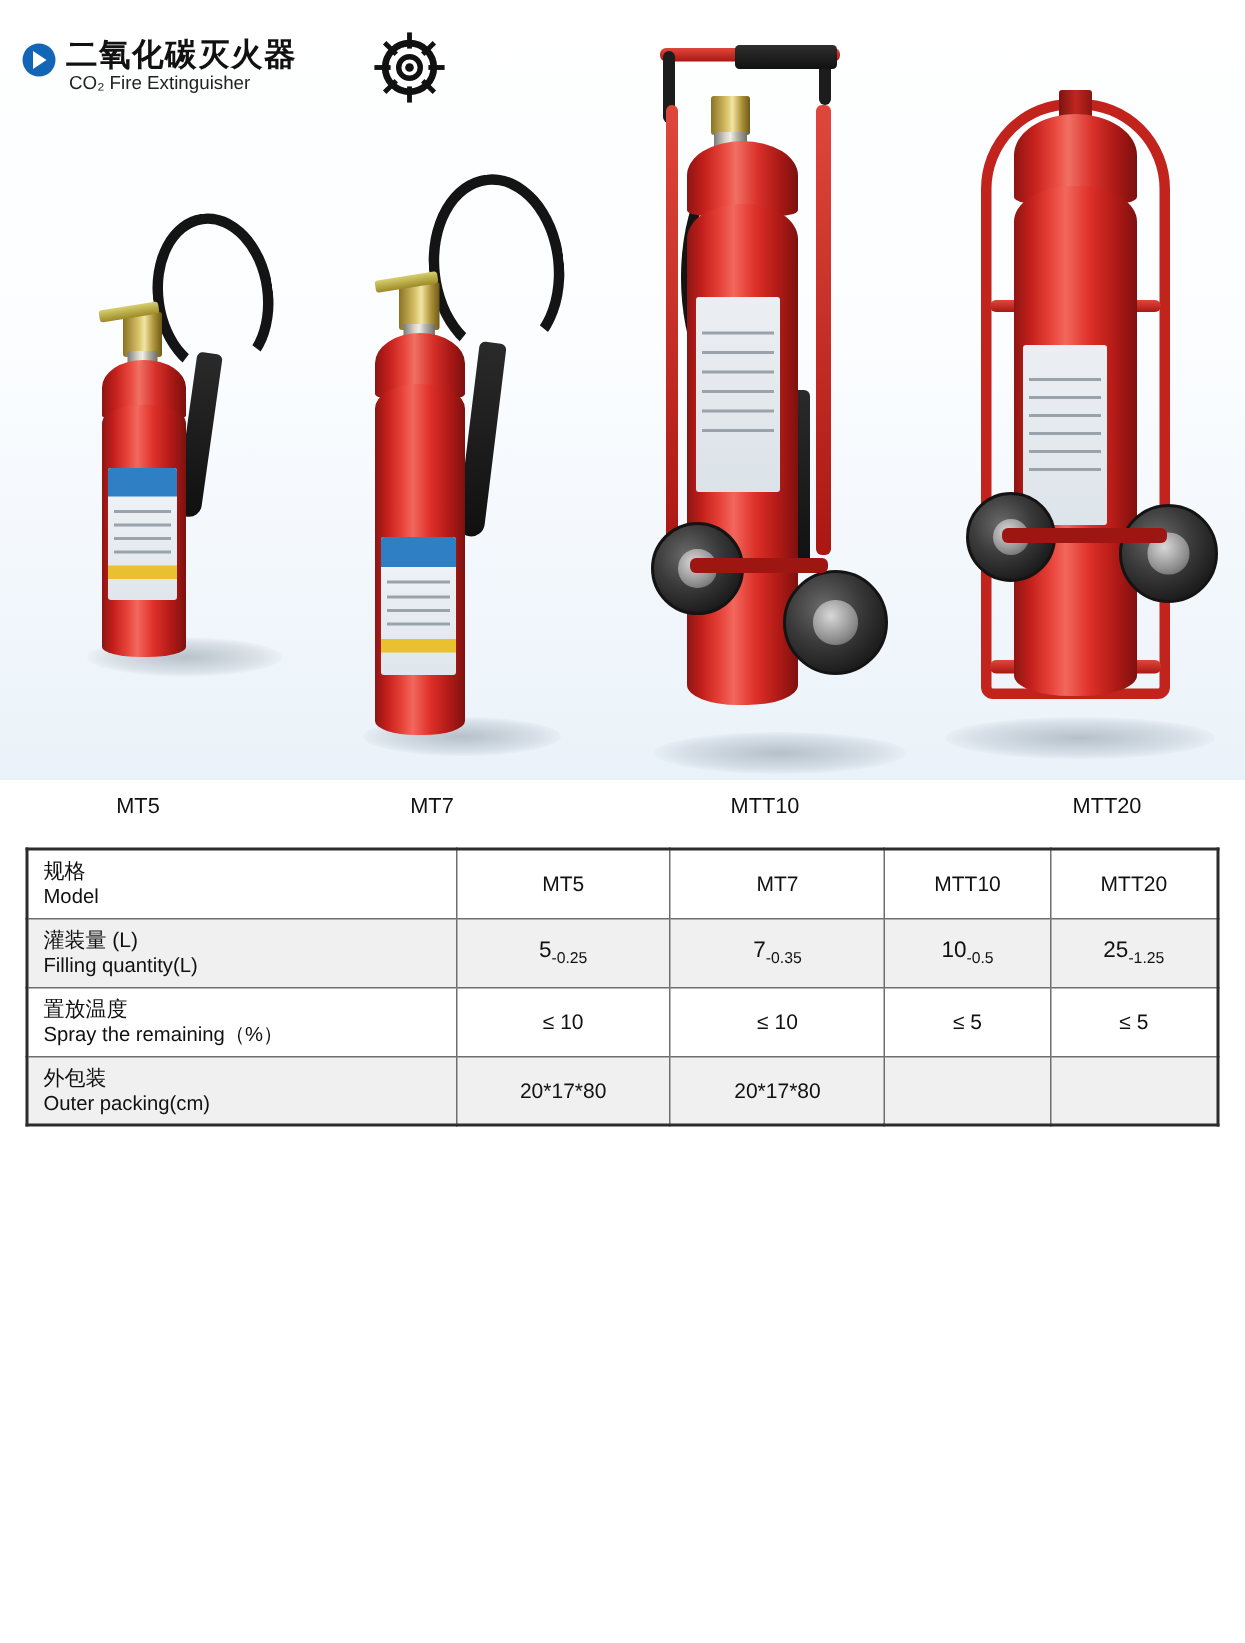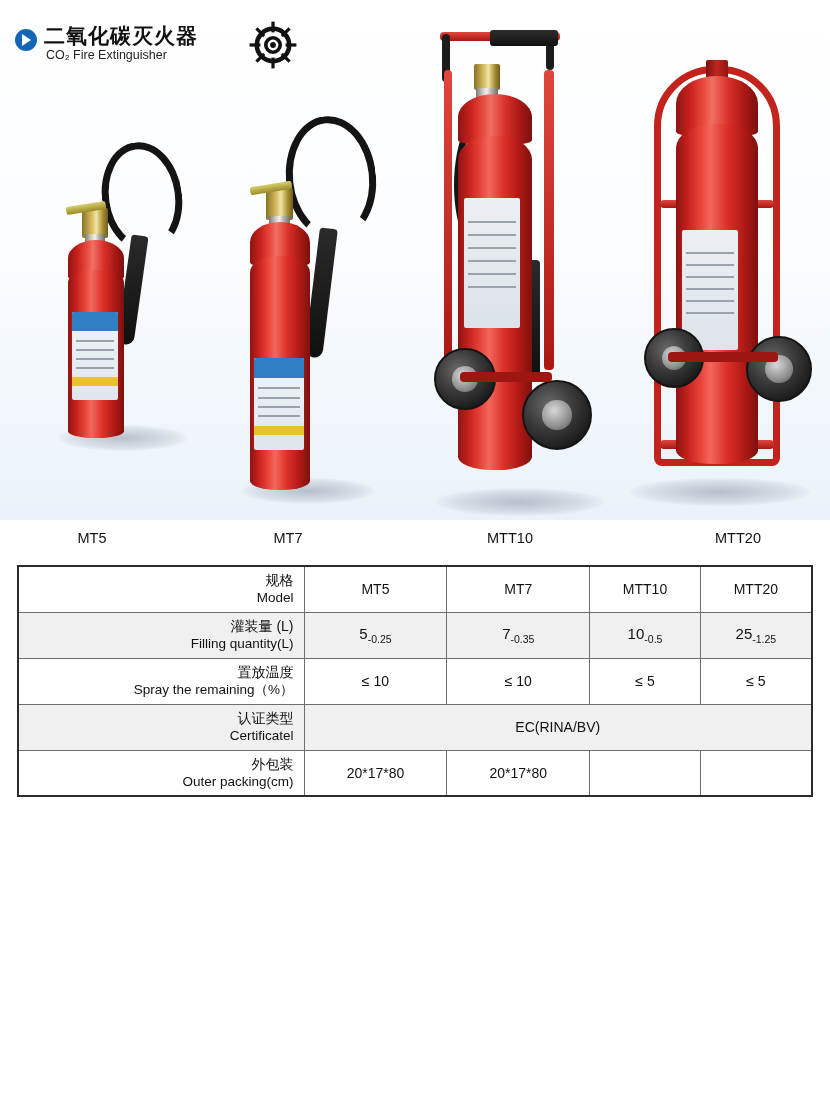--- a/index.html
+++ b/index.html
@@ -160,21 +160,21 @@
   .spec-table td {
     border: 1px solid #6e6e6e;
     font-size: 14px;
     color: #111;
     padding: 0;
     height: 46px;
     text-align: center;
     vertical-align: middle;
   }
   .spec-table td.rowhead {
-    text-align: right;
+    text-align: left;
     padding: 4px 10px;
     width: 286px;
     background: #ffffff;
     margin-left: 44px;
   }
   .spec-table tr:nth-child(even) td { background: #f0f0f0; }
   .spec-table tr:nth-child(even) td.rowhead { background: #f0f0f0; }
   .rh-cn { display:block; font-size: 14px; line-height: 17px; color:#111; }
   .rh-en { display:block; font-size: 13.5px; line-height: 17px; color:#111; }
   .val-main { font-size: 15px; }
@@ -365,27 +365,20 @@
           <span class="rh-en">Spray the remaining（%）</span>
         </td>
         <td>≤ 10</td>
         <td>≤ 10</td>
         <td>≤ 5</td>
         <td>≤ 5</td>
       </tr>
 
 
 
-      <tr>
-        <td class="rowhead">
-          <span class="rh-cn">认证类型</span>
-          <span class="rh-en">Certificatel</span>
-        </td>
-        <td colspan="4">EC(RINA/BV)</td>
-      </tr>
 
 
       <tr>
         <td class="rowhead">
           <span class="rh-cn">外包装</span>
           <span class="rh-en">Outer packing(cm)</span>
         </td>
         <td>20*17*80</td>
         <td>20*17*80</td>
         <td></td>

